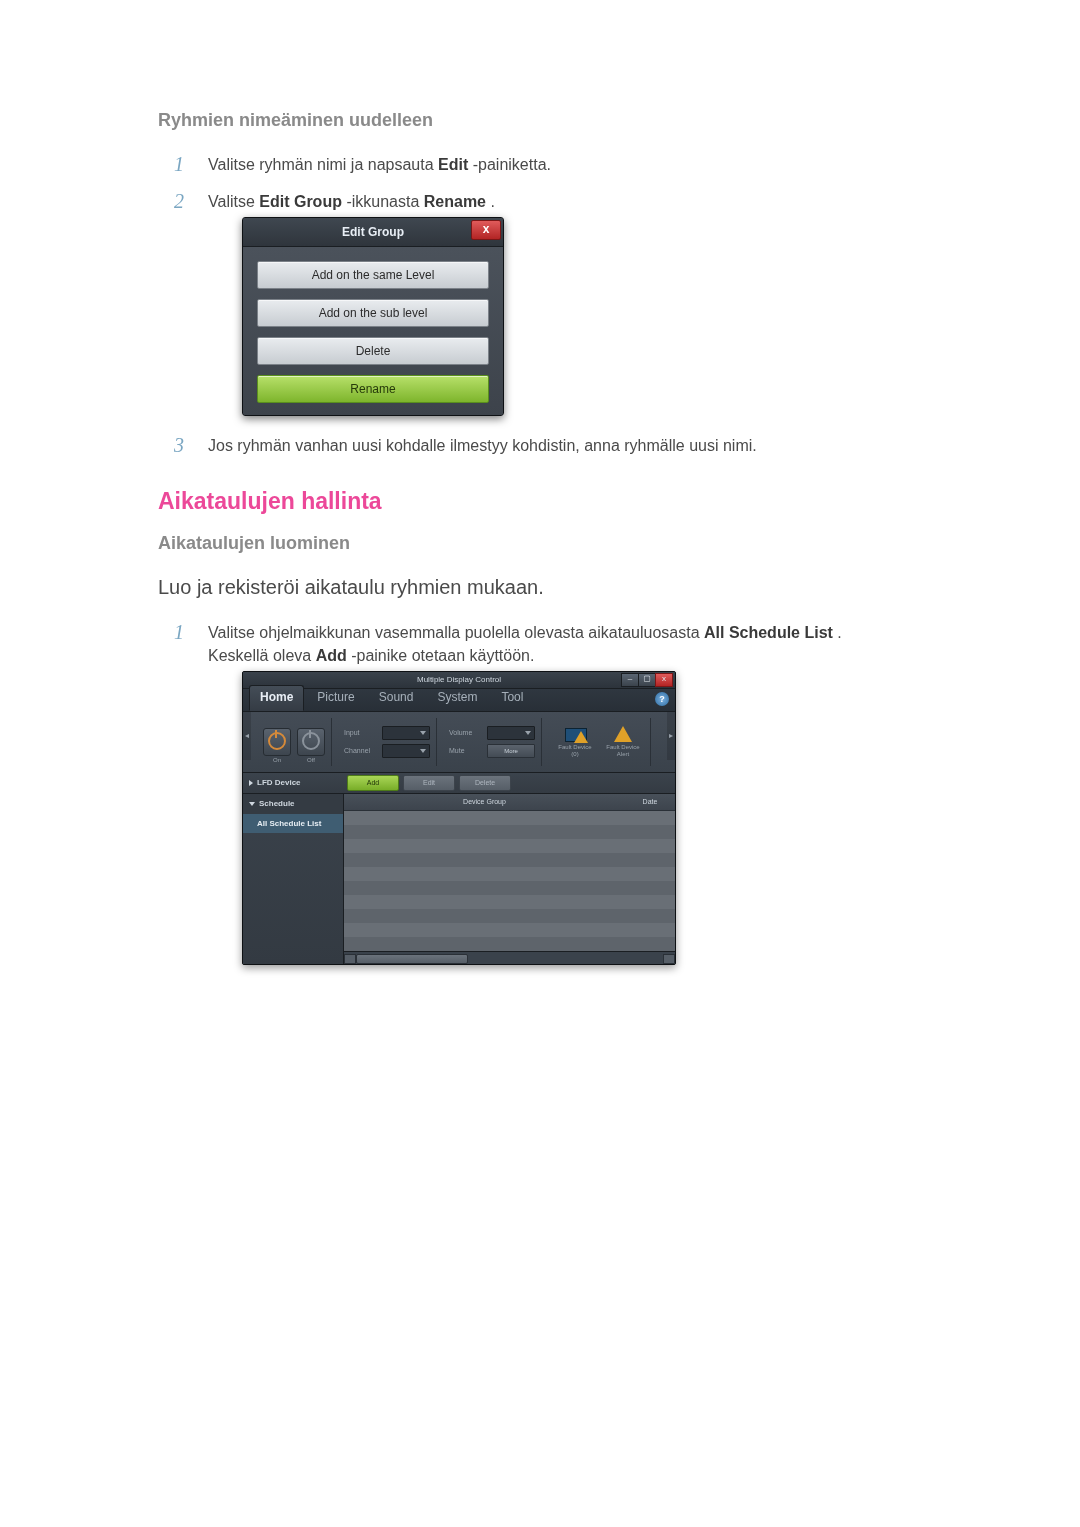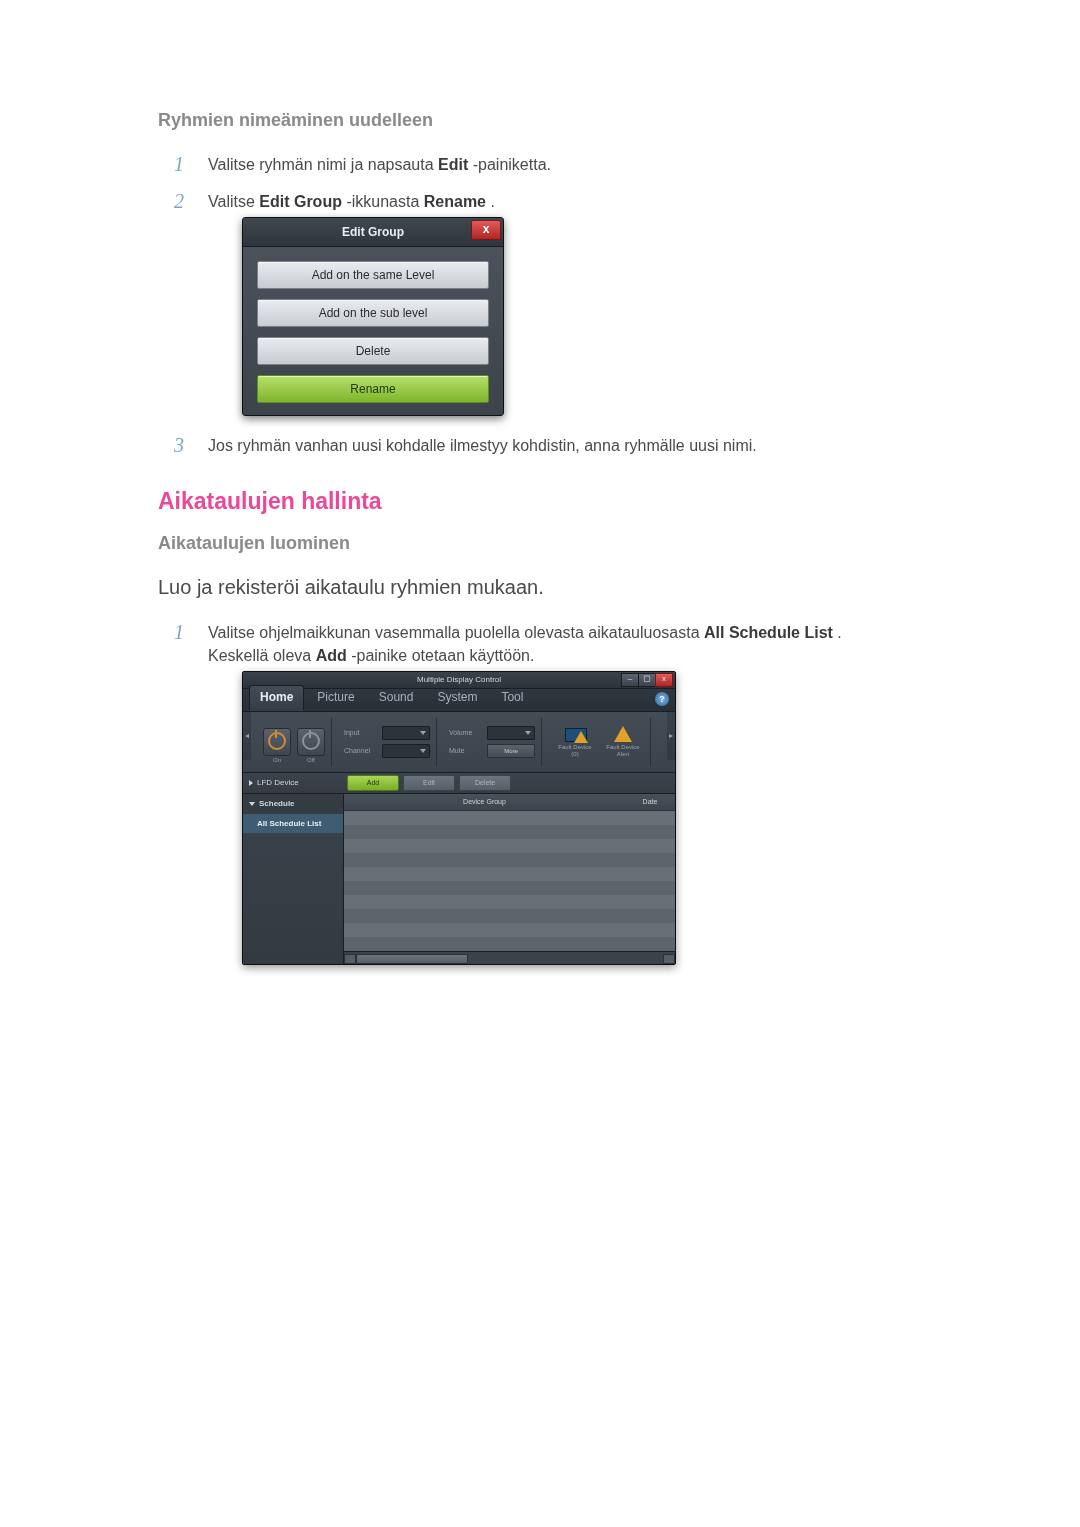--- a/index.html
+++ b/index.html
@@ -356,21 +356,21 @@
     padding-left: 6px;
     gap: 4px;
     font-size: 8px;
   }
   .ab-left {
     width: 94px;
     display:flex;
     align-items:center;
     gap:4px;
     color:#cfd7df;
-    font-weight:400;
+    font-weight:700;
   }
   .ab-chevron {
     display:inline-block;
     width:0;height:0;
     border-top:3px solid transparent;
     border-bottom:3px solid transparent;
     border-left:4px solid #cfd7df;
   }
   .ab-btn {
     width: 50px;

